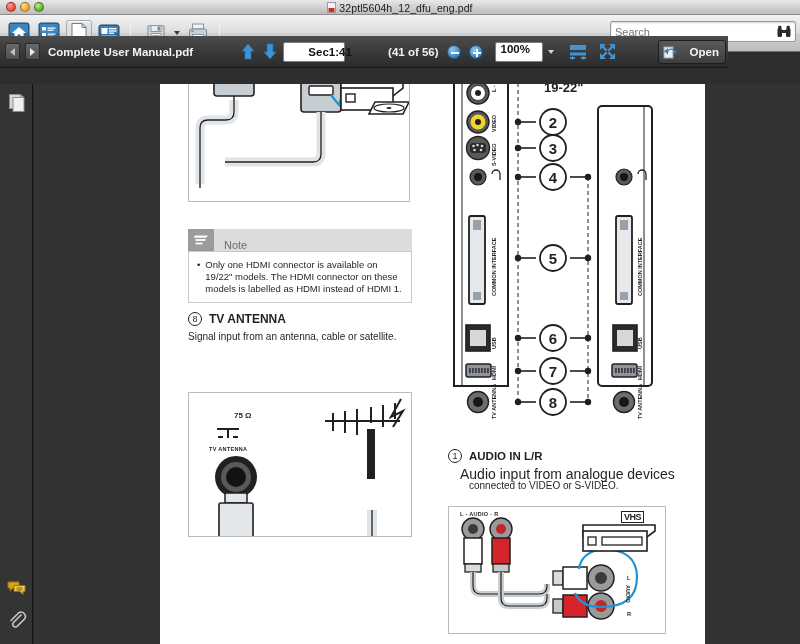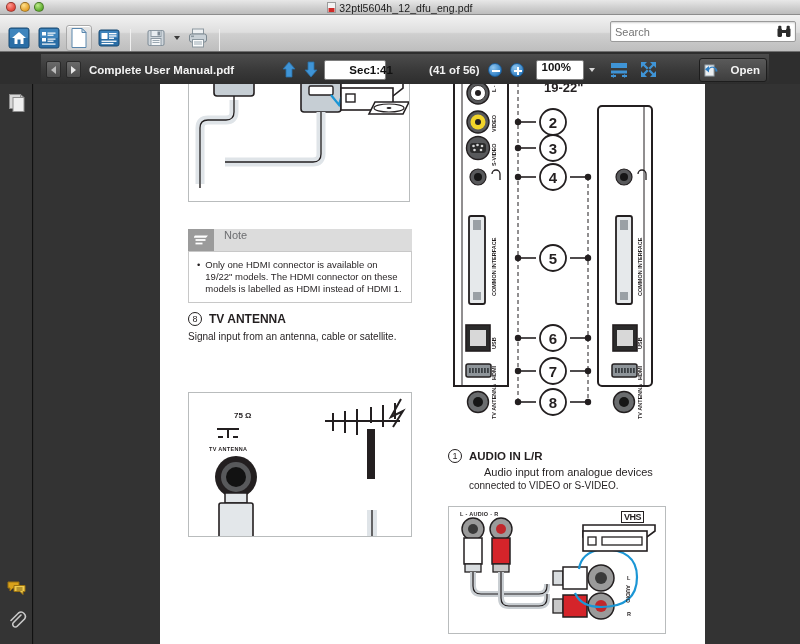--- a/index.html
+++ b/index.html
@@ -26,21 +26,21 @@
     display: flex; align-items: center; justify-content: center; gap: 3px;
     pointer-events: none;
   }
   #title-text { font-size: 10.5px; color: #1b1b1b; letter-spacing: .1px; }
 
   
   #toolbar {
     position: absolute; left: 0; top: 15px; width: 800px; height: 37px;
     background: linear-gradient(to bottom, #f2f2f2 0%, #dedede 48%, #cfcfcf 52%, #bebebe 100%);
     border-bottom: 1px solid #6f6f6f;
-    display: flex; align-items: flex-end;
+    display: flex; align-items: center;
   }
   .tb-group { display: flex; align-items: center; }
   .tb-btn {
     width: 26px; height: 26px; margin: 0 2px; border-radius: 3px;
     display: flex; align-items: center; justify-content: center;
     border: 1px solid transparent;
   }
   .tb-btn:first-child { margin-left: 6px; }
   .tb-btn.active {
     background: linear-gradient(to bottom,#e6e6e6,#d2d2d2);
@@ -60,24 +60,24 @@
     display: flex; align-items: center; padding: 0 4px;
     box-shadow: inset 0 1px 2px rgba(0,0,0,.18);
   }
   #search-input {
     border: 0; outline: 0; flex: 1; font-size: 11px; color: #8a8a8a;
     font-family: "Liberation Sans", sans-serif; background: transparent;
   }
 
   
   #doctoolbar {
-    position: absolute; left: 0; top: 54px; width: 728px; height: 32px;
+    position: absolute; left: 0; top: 36px; width: 728px; height: 32px;
     background: linear-gradient(to bottom,#4c4c4c 0%,#3a3a3a 50%,#2c2c2c 100%);
     border-bottom: 1px solid #161616;
-    display: flex; align-items: center; color: #f2f2f2; margin-left: 41px;
+    display: flex; align-items: center; color: #f2f2f2;
   }
   .navbtn {
     width: 15px; height: 17px; margin-left: 5px;
     background: linear-gradient(to bottom,#6a6a6a,#4e4e4e);
     border: 1px solid #2a2a2a; border-radius: 2px;
     display: flex; align-items: center; justify-content: center;
   }
   .tri-l { width:0;height:0;border-top:4px solid transparent;border-bottom:4px solid transparent;border-right:5px solid #bdbdbd; }
   .tri-r { width:0;height:0;border-top:4px solid transparent;border-bottom:4px solid transparent;border-left:5px solid #e9e9e9; }
   #doc-name { font-size: 11.5px; font-weight: bold; margin-left: 8px; color: #f4f4f4; }
@@ -123,21 +123,21 @@
     background: #333333; overflow: hidden;
   }
   #page {
     position: absolute; left: 126px; top: -40px; width: 545px; height: 700px;
     background: #ffffff;
   }
   .pg-txt { position: absolute; color: #231f20; }
 
   .figbox { position: absolute; border: 1px solid #b9bcbd; background: #fff; }
   .note-head {
-    position: absolute; background: #dcdcdc; display: flex; align-items: flex-start;
+    position: absolute; background: #dcdcdc; display: flex; align-items: flex-end;
   }
   .note-body { position: absolute; border: 1px solid #c8c8c8; background: #fff; }
 
   svg { display: block; }
 </style>
 </head>
 <body>
 
 <div id="titlebar">
   <div class="traffic">
@@ -617,21 +617,21 @@
             <path d="M190 130 a4 4 0 0 1 8 0 v6"></path>
         </g>
       </svg>
     </div>
 
     <div style="position:absolute;left:288px;top:405px;display:flex;align-items:center;gap:7px">
       <span style="width:14px;height:14px;border:1.3px solid #231f20;border-radius:50%;display:flex;
                    align-items:center;justify-content:center;font-size:9px;color:#231f20">1</span>
       <span style="font-size:11.5px;font-weight:bold;color:#231f20">AUDIO IN L/R</span>
     </div>
-    <div class="pg-txt" style="left:324px;top:422px;font-size:11px">Audio input from analogue devices</div>
+    <div class="pg-txt" style="left:300px;top:422px;font-size:14px">Audio input from analogue devices</div>
     <div class="pg-txt" style="left:309px;top:436px;font-size:10px">connected to VIDEO or S-VIDEO.</div>
 
     <div class="figbox" style="left:288px; top:462px; width:218px; height:128px;">
       <svg width="216" height="126" viewBox="0 0 216 126">
 
         <circle cx="24" cy="22" r="11" fill="#9a9a9a" stroke="#231f20" stroke-width="1.4"></circle>
         <circle cx="24" cy="22" r="5" fill="#3a3a3a"></circle>
         <rect x="15" y="31" width="18" height="26" fill="#fff" stroke="#231f20" stroke-width="1.5"></rect>
         <rect x="16" y="57" width="16" height="8" fill="#d9dde0" stroke="#231f20" stroke-width="1.3"></rect>
 

